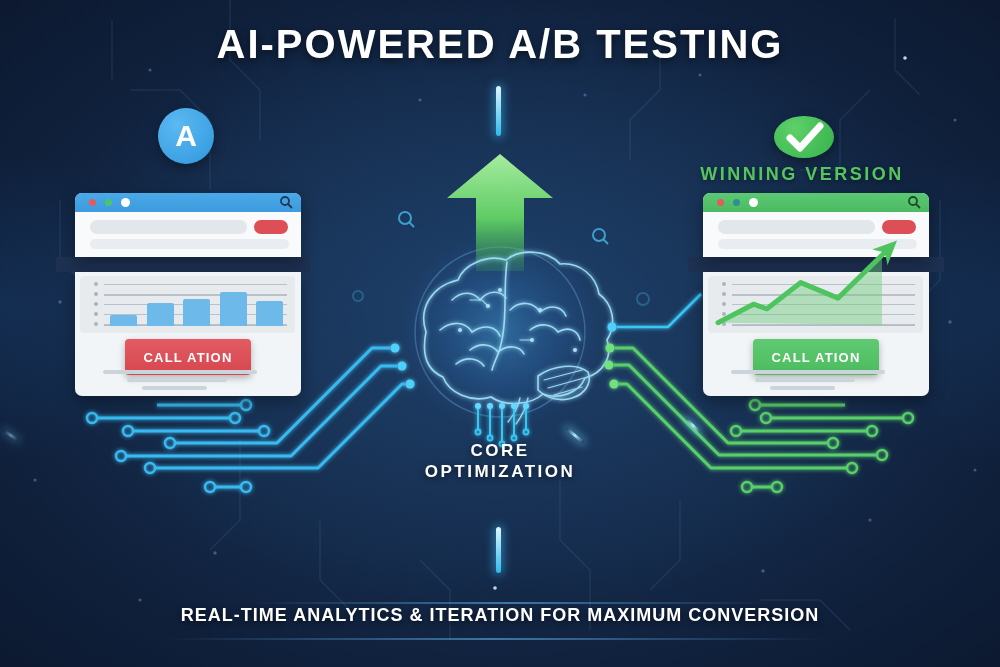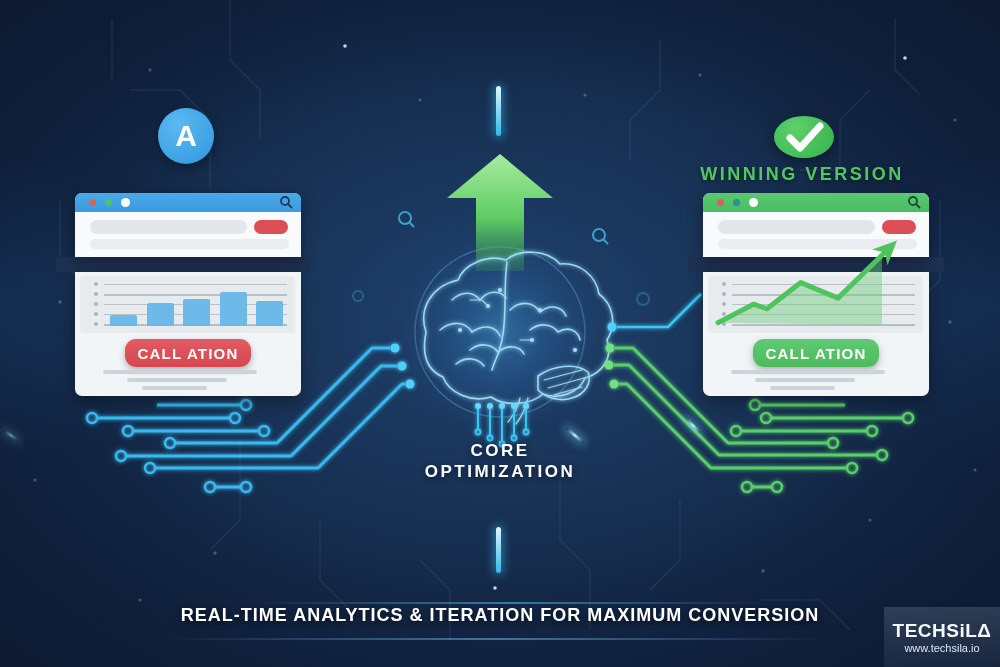--- a/index.html
+++ b/index.html
@@ -96,23 +96,23 @@
     background:#e7ebee;border-radius:4px;}
   .grid{position:absolute;left:24px;right:8px;top:8px;height:41px;
     background-image:repeating-linear-gradient(to bottom,rgba(176,186,196,.85) 0 1.5px,rgba(0,0,0,0) 1.5px 10px);
     border-bottom:1.5px solid rgba(176,186,196,.85);}
   .dotcol{position:absolute;left:14px;top:6px;display:flex;flex-direction:column;gap:6px;}
   .dotcol i{width:4px;height:4px;border-radius:50%;background:#aab4be;display:block;}
   .bars{position:absolute;left:30px;right:12px;bottom:7px;height:41px;
     display:flex;align-items:flex-end;justify-content:space-between;}
   .bars .bar{width:27px;border-radius:2px 2px 0 0;}
   .cta{
-    position:absolute;left:50px;top:67px;width:126px;height:28px;border-radius:11px;
+    position:absolute;left:50px;top:67px;width:126px;height:36px;border-radius:4px;
     display:flex;align-items:center;justify-content:center;
-    color:#fff;font-size:15px;font-weight:800;letter-spacing:1.2px;
+    color:#fff;font-size:13px;font-weight:800;letter-spacing:1.2px;
     box-shadow:0 3px 7px rgba(0,0,0,.28);
   }
   .cta-red{background:linear-gradient(#e35b62,#d6464f);}
   .cta-green{background:linear-gradient(#60ca72,#4bbb5e);}
   .phl{position:absolute;height:3.5px;border-radius:2px;background:#ccd4db;}
   .ph1{left:28px;right:44px;top:98px;}
   .ph2{left:52px;width:100px;top:106px;}
   .ph3{left:67px;width:65px;top:114px;}
   
   #watermark{
@@ -294,20 +294,21 @@
     <g fill="none" stroke="#49c2ef" stroke-width="2" opacity="0.75">
       <circle cx="405" cy="218" r="6"></circle>
         <path d="M409.5 222.5 L414 227"></path>
       <circle cx="599" cy="235" r="6"></circle>
         <path d="M603.5 239.5 L608 244"></path>
       <circle cx="358" cy="296" r="5" opacity="0.4"></circle>
         <circle cx="643" cy="299" r="6" opacity="0.4"></circle>
     </g>
   </svg>
 
+  <div id="title">AI-POWERED A/B TESTING</div>
   <div class="tick" id="tick-top"></div>
   <div class="tick" id="tick-bottom"></div>
   <div class="flare" id="flare1"></div>
   <div class="flare" id="flare2"></div>
   <div class="flare" id="flare3"></div>
 
   <div id="badge-a">
     <span>A</span>
   </div>
 
@@ -413,18 +414,14 @@
 
   <div id="core-text">
     <div>CORE</div>
     <div>OPTIMIZATION</div>
   </div>
 
   <div class="hline" id="hline-top"></div>
   <div id="caption">REAL-TIME ANALYTICS &amp; ITERATION FOR MAXIMUM CONVERSION</div>
   <div class="hline" id="hline-bot"></div>
 
-  <div id="watermark">
-    <div id="brand-name">TECHSiLΔ</div>
-    <div id="brand-site">www.techsila.io</div>
-  </div>
 
 </div>
 
 </body></html>

